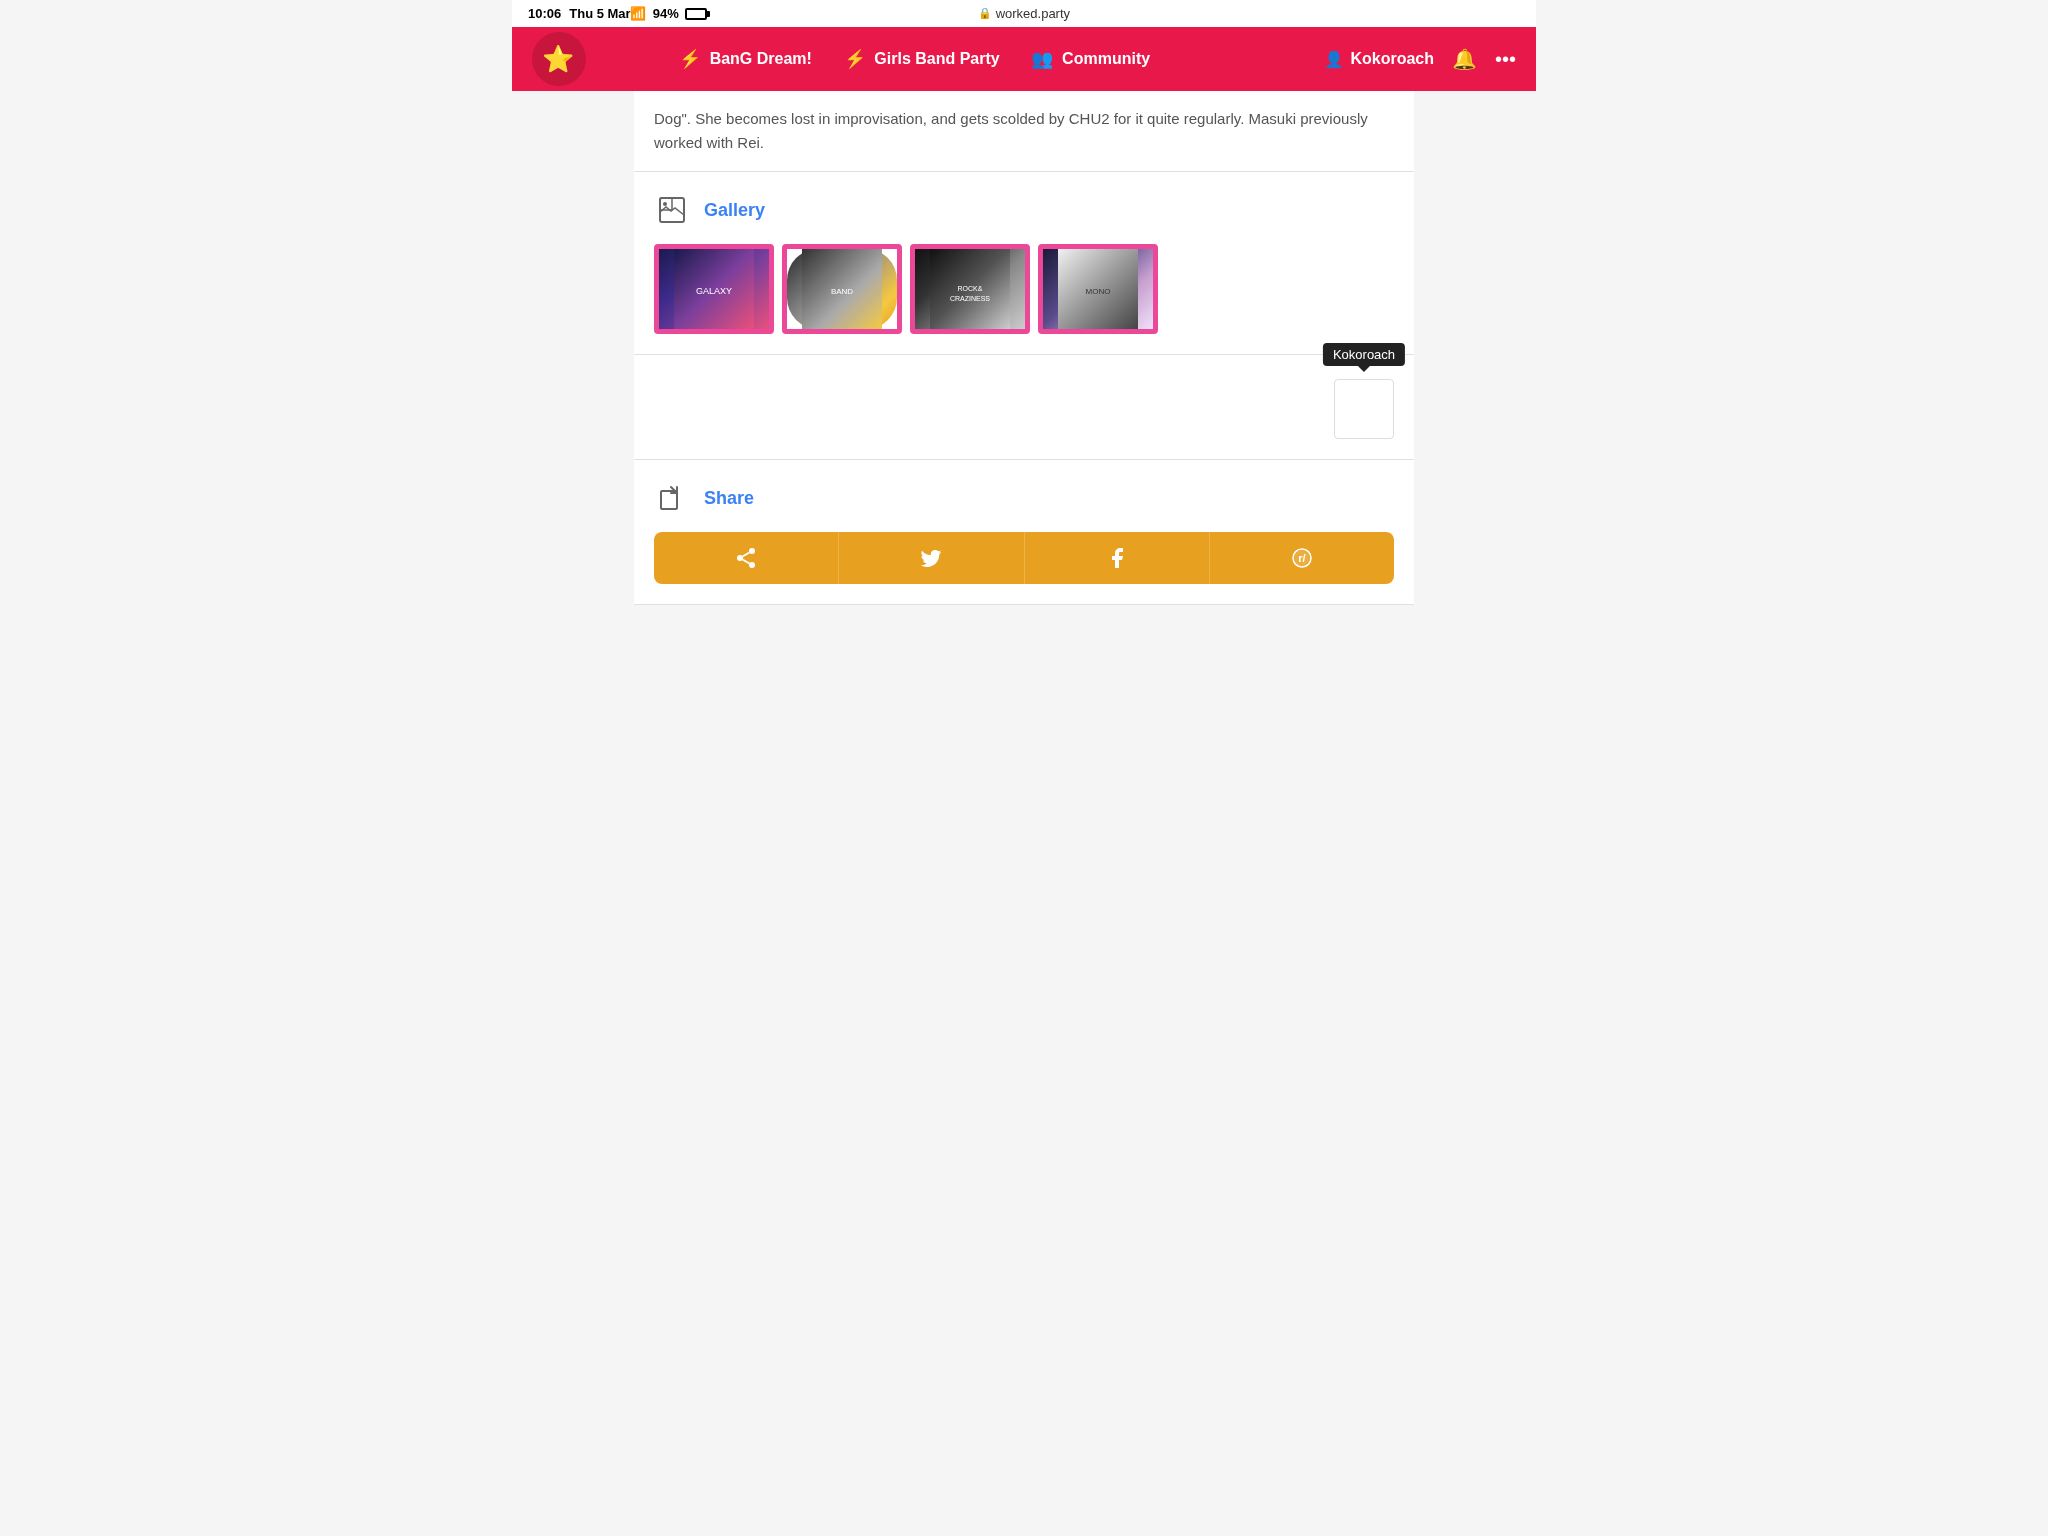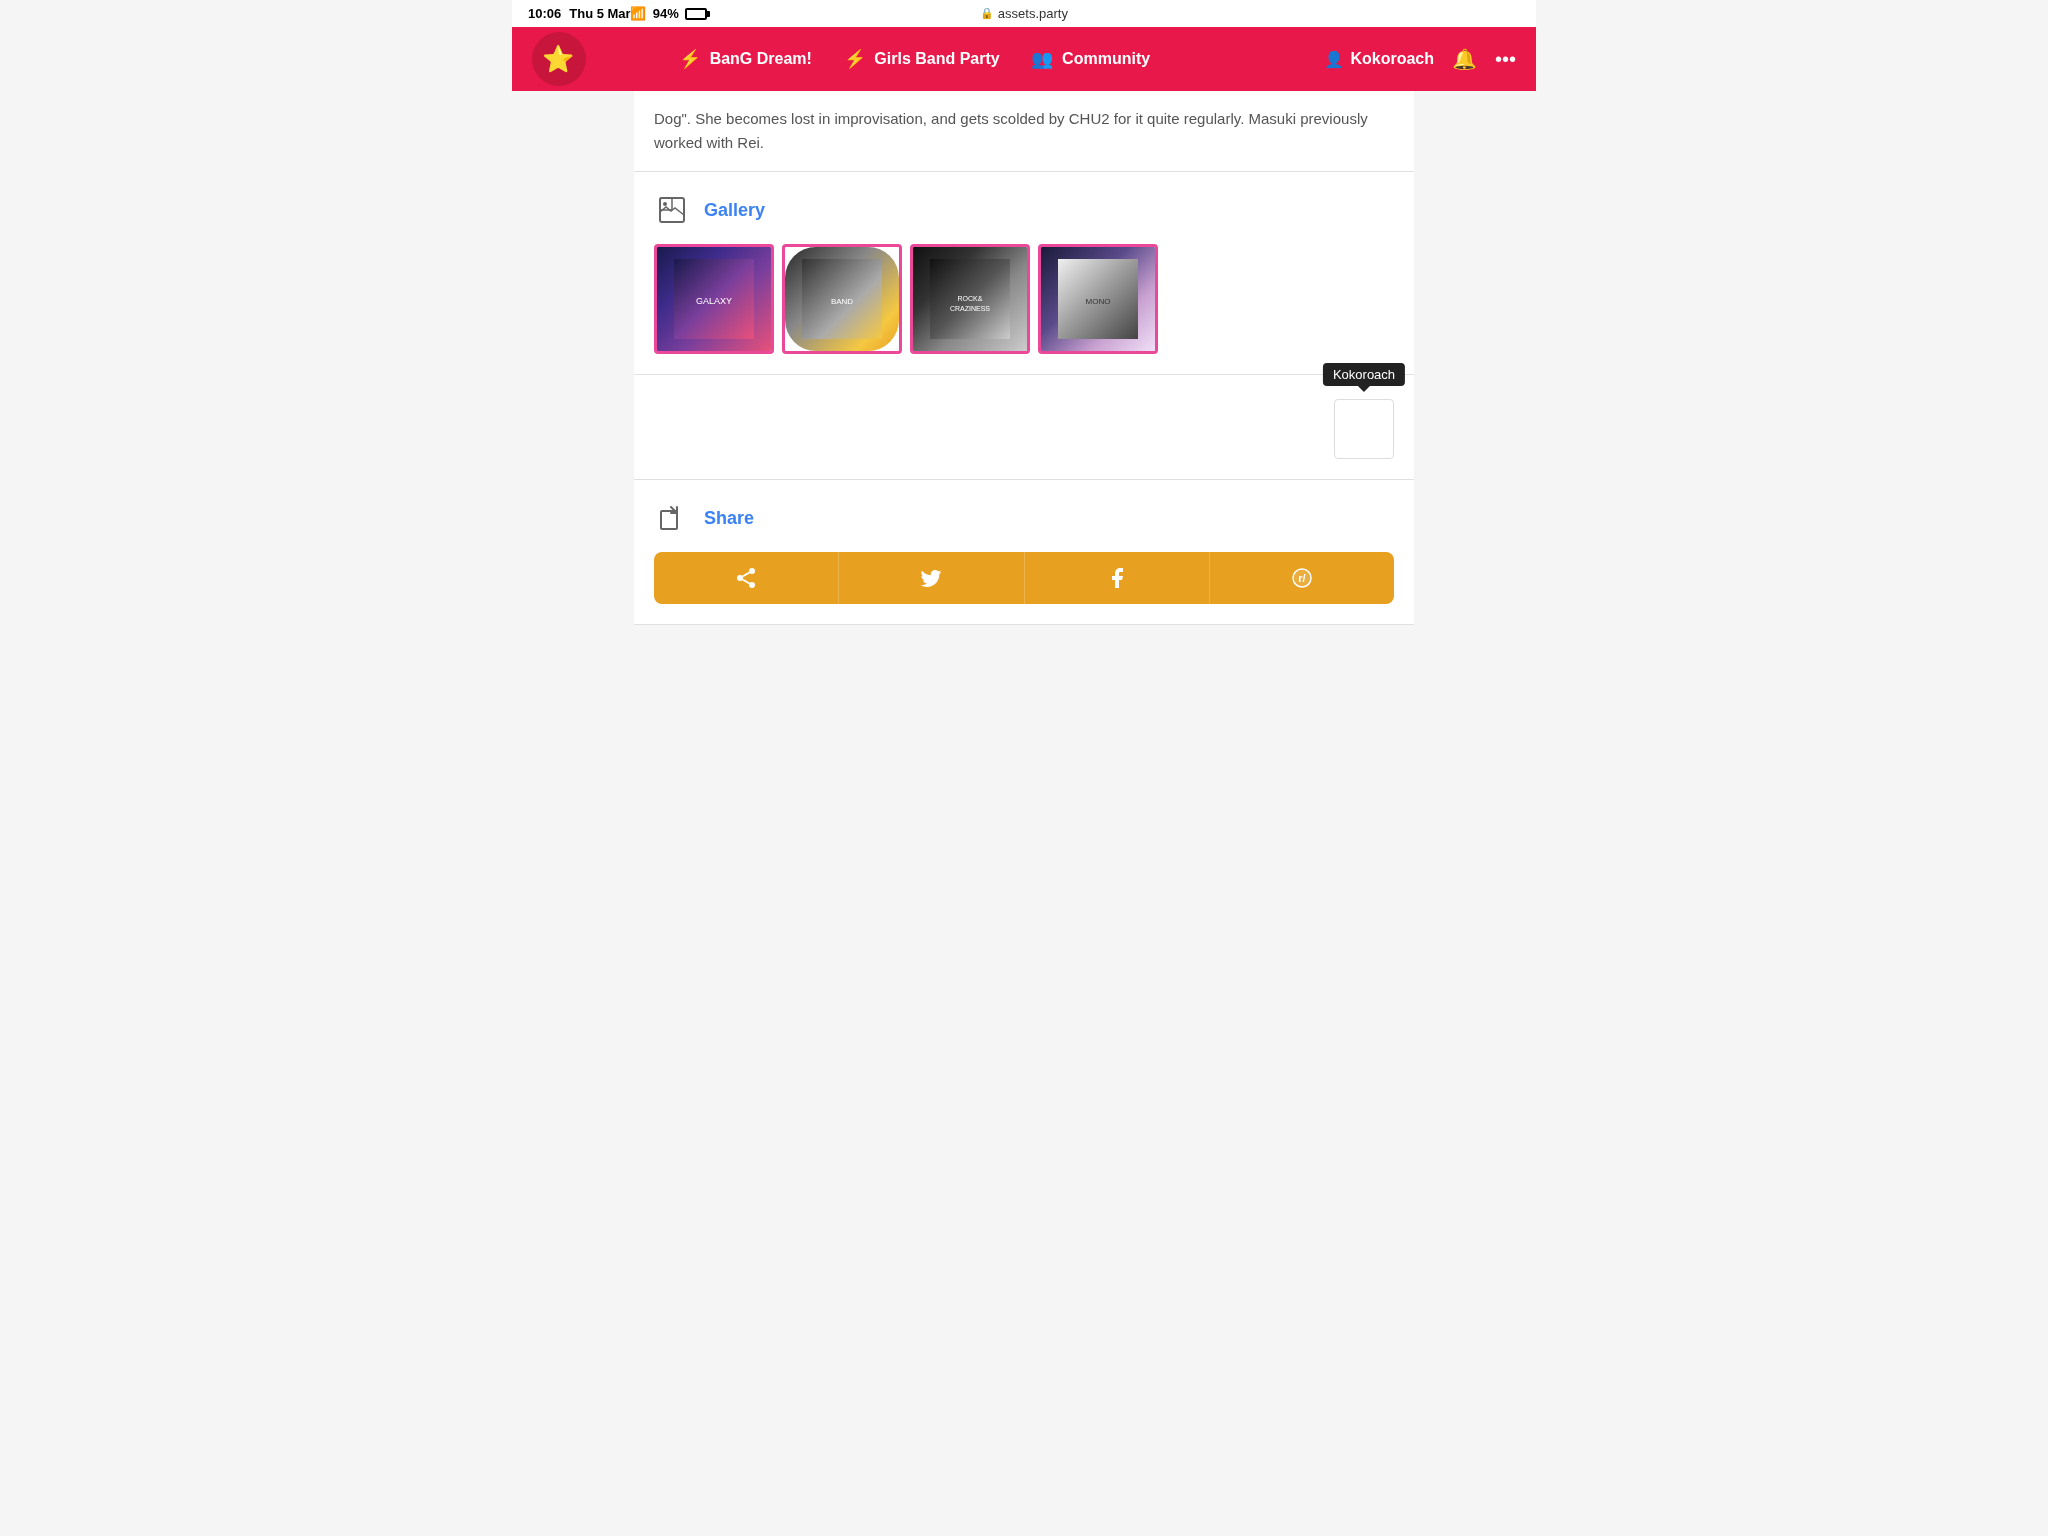--- a/index.html
+++ b/index.html
@@ -170,22 +170,22 @@
 
     
     .gallery-grid {
       display: flex;
       gap: 8px;
       flex-wrap: nowrap;
       overflow-x: auto;
     }
     .gallery-item {
       width: 120px;
-      height: 110px;
-      border: 3px solid #ec4899;
+      height: 90px;
+      border: 5px solid #ec4899;
       border-radius: 4px;
       overflow: hidden;
       flex-shrink: 0;
       cursor: pointer;
     }
     .gallery-placeholder {
       width: 100%;
       height: 100%;
       display: flex;
       align-items: center;
@@ -287,21 +287,21 @@
 </head>
 <body>
 
 <div class="status-bar">
   <div class="status-bar-left">
     <span>10:06</span>
     <span>Thu 5 Mar</span>
   </div>
   <div class="status-bar-center">
     <span class="lock-icon">🔒</span>
-    <span>assets.party</span>
+    <span>worked.party</span>
   </div>
   <div class="status-bar-right">
     <span>📶</span>
     <span>94%</span>
     <span class="battery-icon">
       <span class="battery-fill"></span>
     </span>
   </div>
 </div>
 

